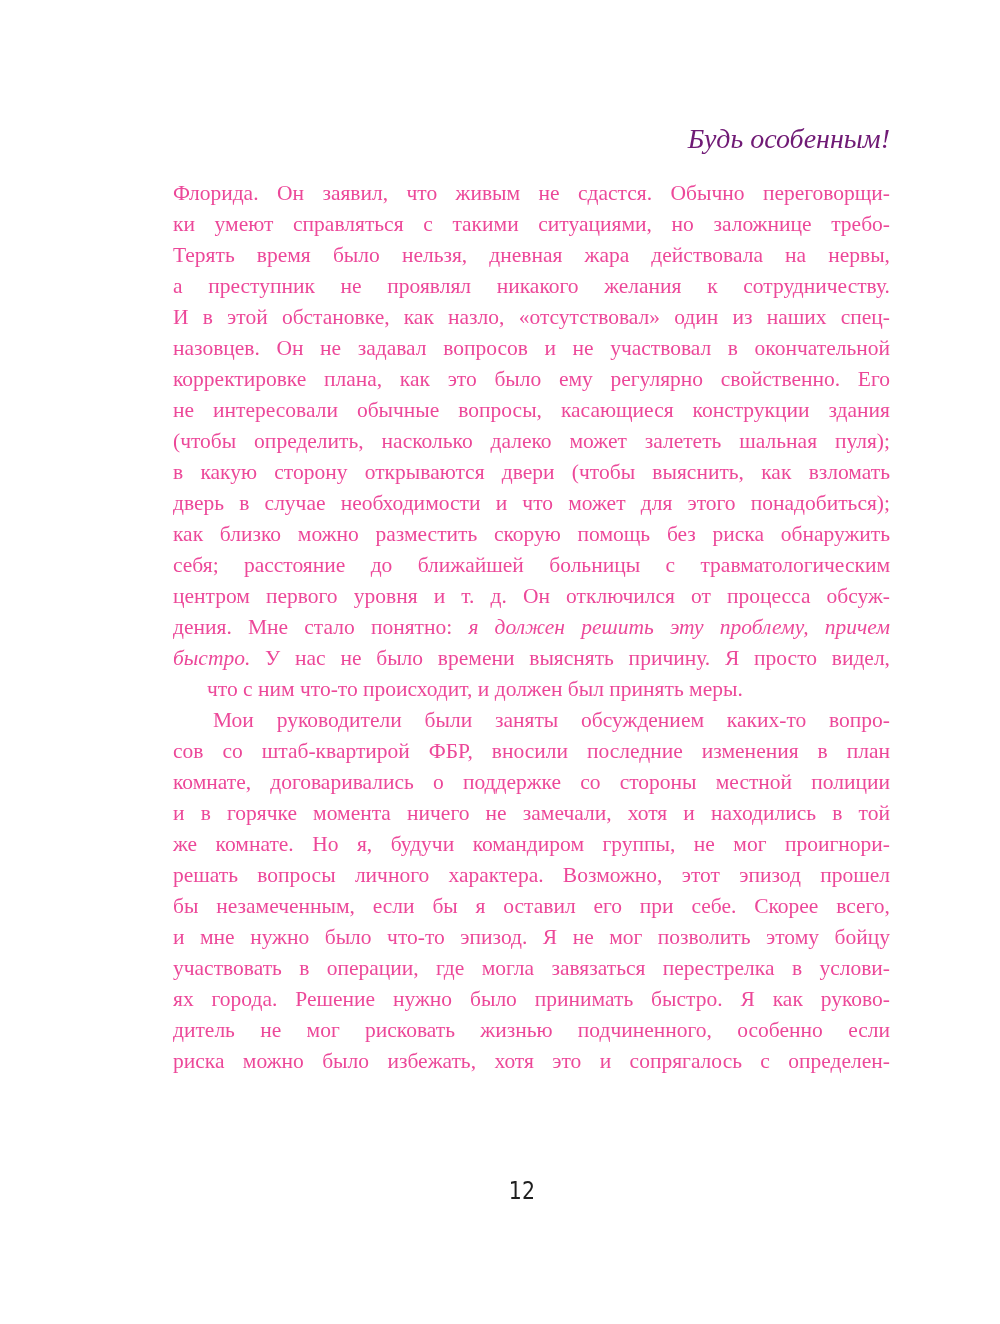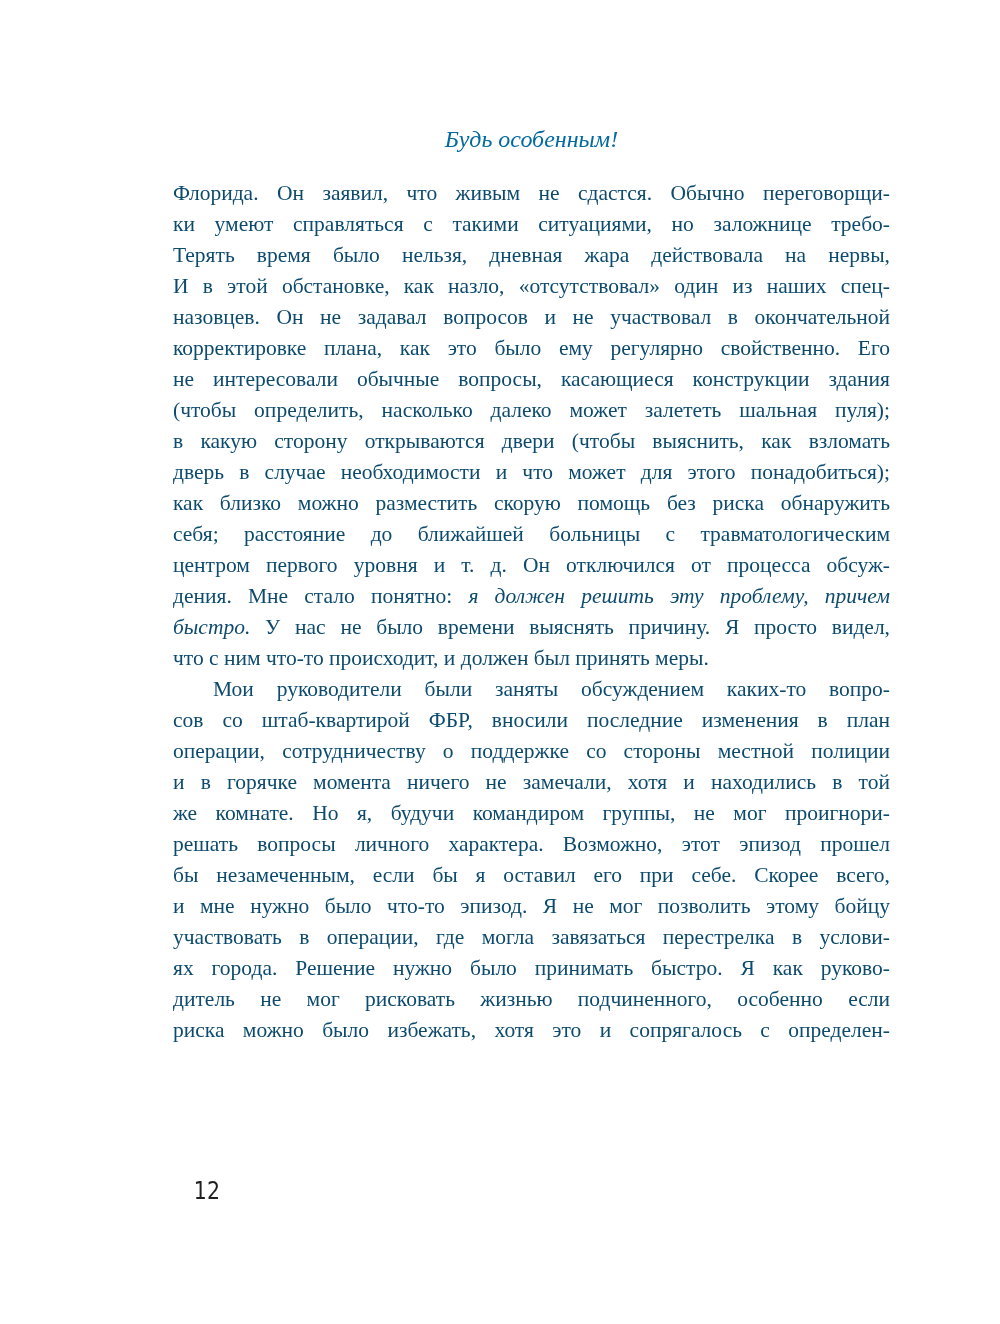--- a/index.html
+++ b/index.html
@@ -11,60 +11,61 @@
     height: 1324px;
     background: #ffffff;
     overflow: hidden;
   }
 
   .running-header {
     position: absolute;
     left: 173px;
     top: 124px;
     width: 717px;
-    text-align: center;
+    text-align: right;
     font-family: "Liberation Serif", serif;
     font-style: italic;
-    font-size: 24px;
+    font-size: 28px;
     line-height: 30px;
-    color: #0369a1;
+    color: #701a75;
   }
 
   .text-block {
     position: absolute;
     left: 173px;
     top: 178px;
     width: 717px;
     font-family: "Liberation Serif", serif;
     font-size: 21.5px;
     line-height: 31px;
-    color: #0c4a6e;
+    color: #ec4899;
   }
 
   .line {
     text-align: justify;
     text-align-last: justify;
   }
   .line.end {
     text-align-last: left;
+    margin-left: 34px;
   }
   .line.indent {
     text-indent: 40px;
   }
   .line em {
     font-style: italic;
     margin-top: 16px;
   }
 
   .page-footer {
     position: absolute;
-    left: 191px;
+    left: 173px;
     top: 1177px;
     width: 697px;
-    text-align: left;
+    text-align: center;
   }
   .page-number {
     display: inline-block;
     font-family: "DejaVu Sans", sans-serif;
     font-size: 25px;
     line-height: 28px;
     color: #1f1f1f;
     transform: scaleX(0.82);
   }
 </style>
@@ -74,36 +75,37 @@
 <div class="page" style="background: rgb(255, 255, 255); color: rgb(26, 26, 26);">
 
   <header class="running-header">
     <span>Будь особенным!</span>
   </header>
 
   <main class="text-block" id="text-lines">
       <div class="line"><span>Флорида. Он заявил, что живым не сдастся. Обычно переговорщи-</span></div>
       <div class="line"><span>ки умеют справляться с такими ситуациями, но заложнице требо-</span></div>
       <div class="line"><span>Терять время было нельзя, дневная жара действовала на нервы,</span></div>
+      <div class="line"><span>а преступник не проявлял никакого желания к сотрудничеству.</span></div>
       <div class="line"><span>И в этой обстановке, как назло, «отсутствовал» один из наших спец-</span></div>
       <div class="line"><span>назовцев. Он не задавал вопросов и не участвовал в окончательной</span></div>
       <div class="line"><span>корректировке плана, как это было ему регулярно свойственно. Его</span></div>
       <div class="line"><span>не интересовали обычные вопросы, касающиеся конструкции здания</span></div>
       <div class="line"><span>(чтобы определить, насколько далеко может залететь шальная пуля);</span></div>
       <div class="line"><span>в какую сторону открываются двери (чтобы выяснить, как взломать</span></div>
       <div class="line"><span>дверь в случае необходимости и что может для этого понадобиться);</span></div>
       <div class="line"><span>как близко можно разместить скорую помощь без риска обнаружить</span></div>
       <div class="line"><span>себя; расстояние до ближайшей больницы с травматологическим</span></div>
       <div class="line"><span>центром первого уровня и т. д. Он отключился от процесса обсуж-</span></div>
       <div class="line"><span>дения. Мне стало понятно: </span><em>я должен решить эту проблему, причем</em></div>
       <div class="line"><em>быстро.</em><span> У нас не было времени выяснять причину. Я просто видел,</span></div>
       <div class="line end"><span>что с ним что-то происходит, и должен был принять меры.</span></div>
       <div class="line indent"><span>Мои руководители были заняты обсуждением каких-то вопро-</span></div>
       <div class="line"><span>сов со штаб-квартирой ФБР, вносили последние изменения в план</span></div>
-      <div class="line"><span>операции, сотрудничеству о поддержке со стороны местной полиции</span></div>
+      <div class="line"><span>комнате, договаривались о поддержке со стороны местной полиции</span></div>
       <div class="line"><span>и в горячке момента ничего не замечали, хотя и находились в той</span></div>
       <div class="line"><span>же комнате. Но я, будучи командиром группы, не мог проигнори-</span></div>
       <div class="line"><span>решать вопросы личного характера. Возможно, этот эпизод прошел</span></div>
       <div class="line"><span>бы незамеченным, если бы я оставил его при себе. Скорее всего,</span></div>
       <div class="line"><span>и мне нужно было что-то эпизод. Я не мог позволить этому бойцу</span></div>
       <div class="line"><span>участвовать в операции, где могла завязаться перестрелка в услови-</span></div>
       <div class="line"><span>ях города. Решение нужно было принимать быстро. Я как руково-</span></div>
       <div class="line"><span>дитель не мог рисковать жизнью подчиненного, особенно если</span></div>
       <div class="line"><span>риска можно было избежать, хотя это и сопрягалось с определен-</span></div>
     </main>

